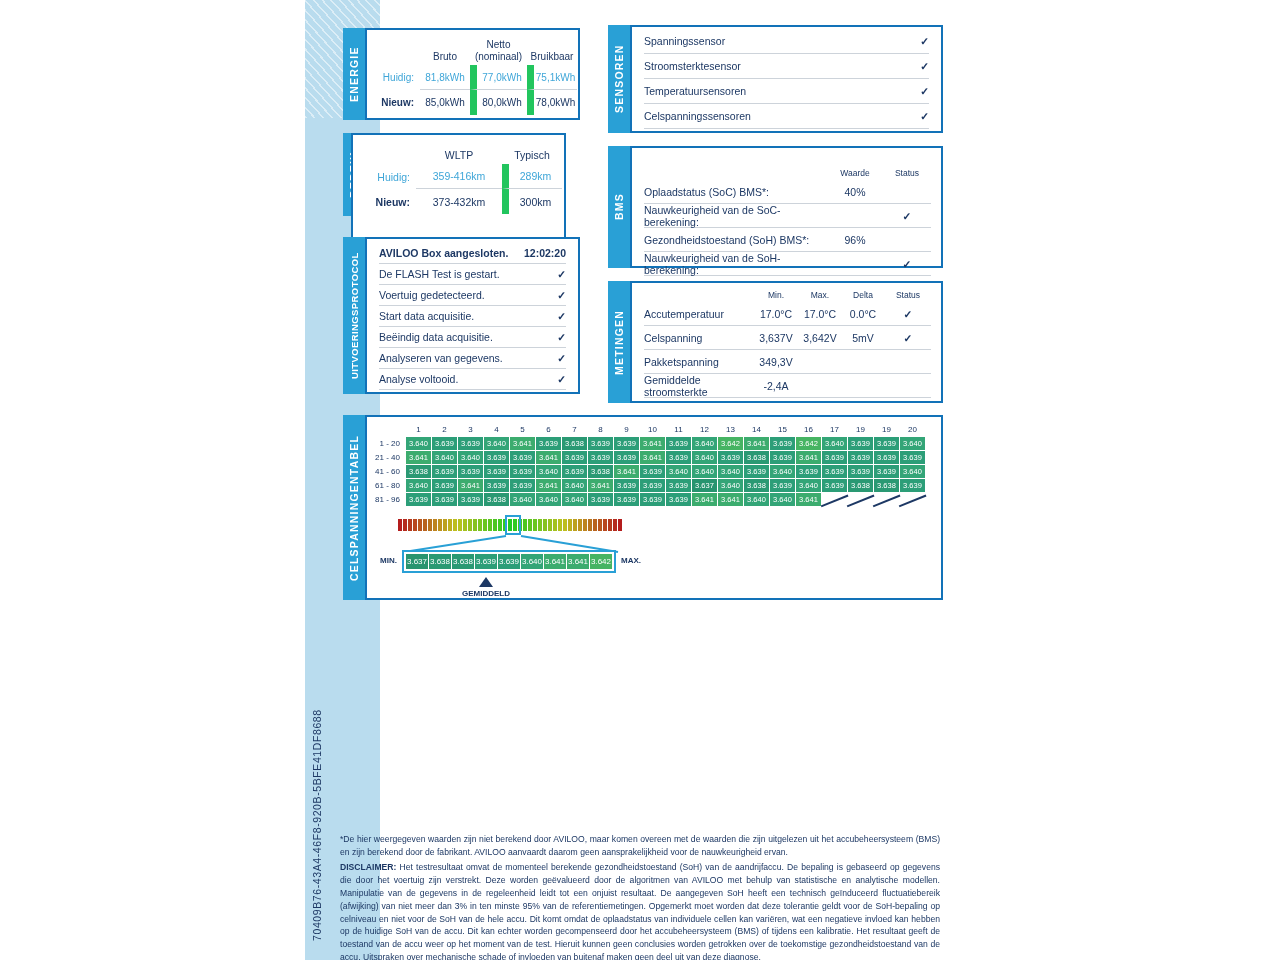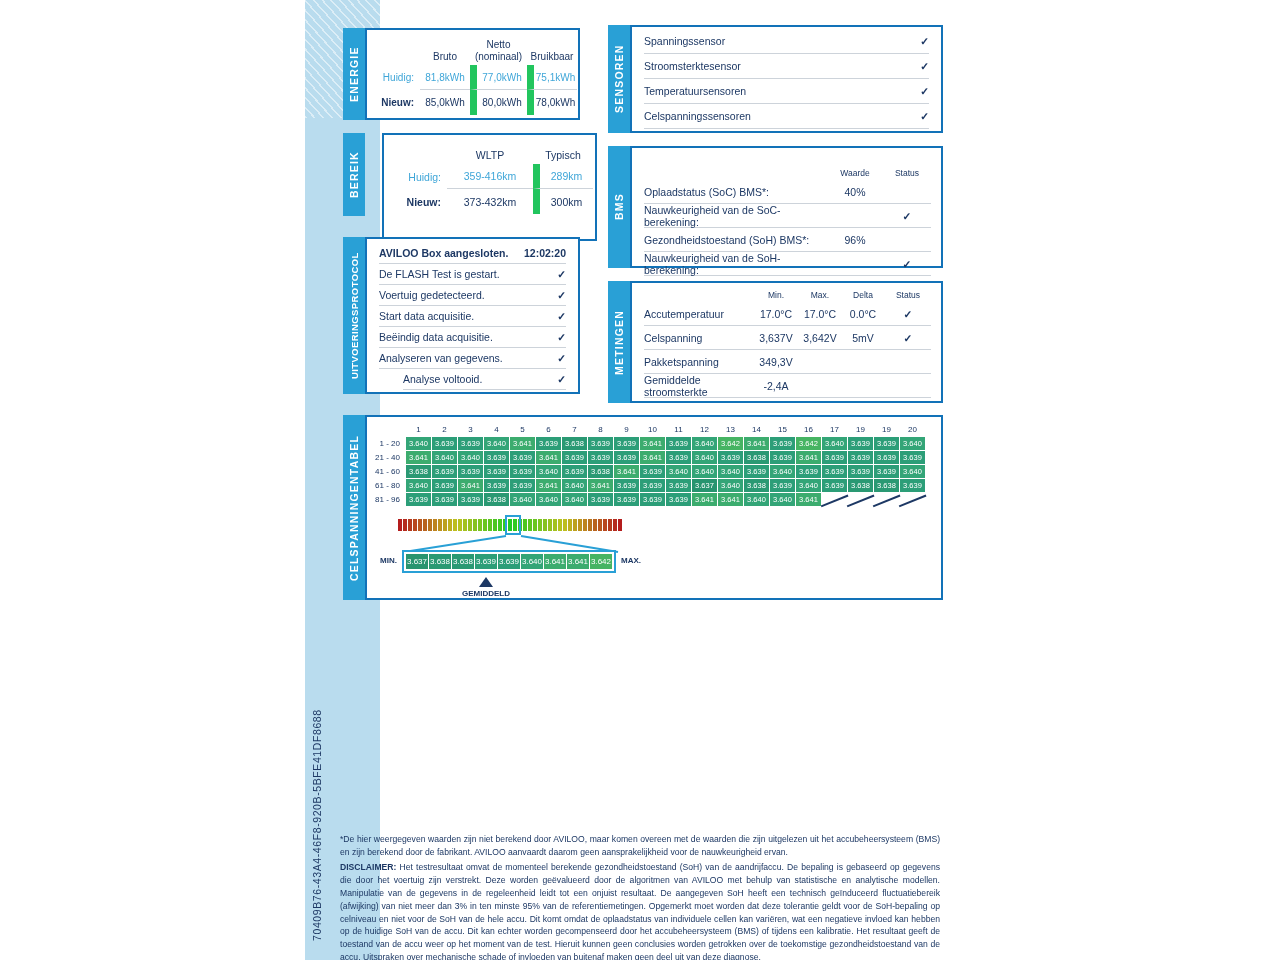--- a/index.html
+++ b/index.html
@@ -101,21 +101,21 @@
       <div class="vc cyan rule-b vsep">75,1kWh</div>
 
       <div class="rl navy bold">Nieuw:</div>
       <div class="vc navy">85,0kWh</div>
       <div class="vc navy vsep">80,0kWh</div>
       <div class="vc navy vsep">78,0kWh</div>
     </div>
   </div>
 
   <div class="panel-label" style="left:343px; top:133px; height:83px;">BEREIK</div>
-  <div class="panel-body" style="left:382px; top:133px; width:215px; height:108px;">
+  <div class="panel-body" style="left:351px; top:133px; width:215px; height:108px;">
     <div class="egrid" style="grid-template-columns:60px 86px 60px; grid-template-rows:24px 25px 25px; font-size:10.5px;">
       <div class="hc"></div>
       <div class="hc">
           <span>WLTP</span>
         </div>
       <div class="hc">
           <span>Typisch</span>
         </div>
 
       <div class="rl cyan">Huidig:</div>
@@ -147,21 +147,21 @@
         <span class="check">✓</span>
       </div>
     <div class="lrow" style="height:21px;">
         <span>Beëindig data acquisitie.</span>
         <span class="check">✓</span>
       </div>
     <div class="lrow" style="height:21px;">
         <span>Analyseren van gegevens.</span>
         <span class="check">✓</span>
       </div>
-    <div class="lrow" style="height:21px;margin-left:24px;">
+    <div class="lrow" style="height:21px;">
         <span>Analyse voltooid.</span>
         <span class="check">✓</span>
       </div>
   </div>
 
   <div class="panel-label" style="left:608px; top:25px; height:108px;">SENSOREN</div>
   <div class="panel-body" style="left:630px; top:25px; width:313px; height:108px; padding:2px 12px 0 12px;">
     <div class="lrow" style="height:25px;">
         <span>Spanningssensor</span>
         <span class="check">✓</span>

